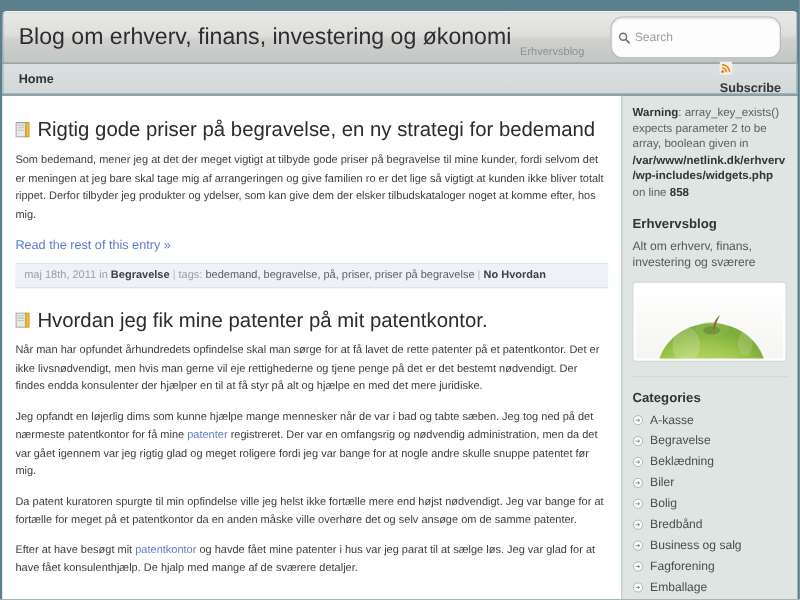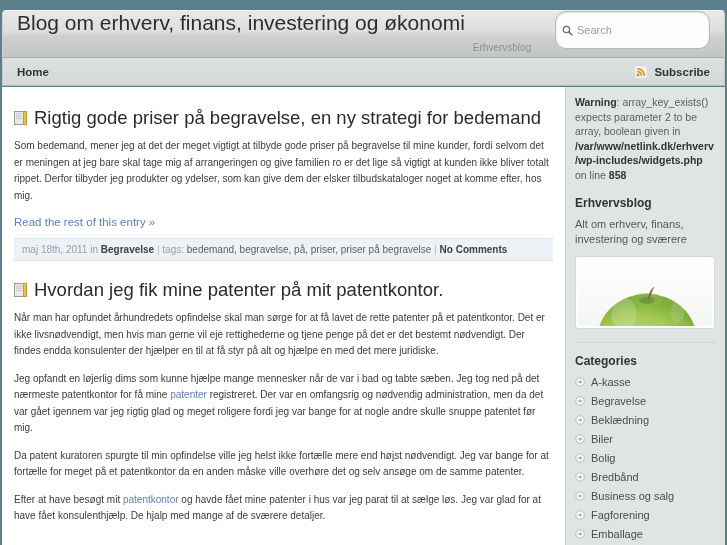--- a/index.html
+++ b/index.html
@@ -32,20 +32,21 @@
     left: 2px;
     right: 2px;
     height: 48px;
     background: linear-gradient(to bottom, #e8e9e7 0%, #dedfdd 45%, #cfd1ce 55%, #c3c5c2 100%);
     border-top: 1px solid #f2f3f1;
     border-left: 1px solid #d2d4d1;
     border-right: 1px solid #d2d4d1;
     border-bottom: 1px solid #a9aca8;
     border-radius: 4px 4px 0 0;
     display: flex;
+    align-items: center;
     padding: 0 14px;
   }
 
   .site-title {
     font-size: 21px;
     font-weight: normal;
     color: #2d2d2d;
     letter-spacing: 0px;
     white-space: nowrap;
   }
@@ -116,20 +117,21 @@
     text-decoration: none;
     cursor: pointer;
   }
 
   .subscribe-wrap {
     margin-left: auto;
     display: flex;
     align-items: flex-start;
     gap: 7px;
     cursor: pointer;
+    flex-direction: column;
   }
 
   .rss-icon { width: 12px; height: 12px; display:block; }
 
   .subscribe-label {
     font-size: 11.5px;
     font-weight: bold;
     color: #2f3436;
   }
 
@@ -342,21 +344,21 @@
           <a class="more-link">Read the rest of this entry »</a>
         </div>
         <div class="post-meta">
           <span>maj 18th, 2011</span>
           <span>in</span>
           <span class="m-cat">Begravelse</span>
           <span class="m-sep">|</span>
           <span>tags:</span>
           <span class="m-tag">bedemand, begravelse, på, priser, priser på begravelse</span>
           <span class="m-sep">|</span>
-          <span class="m-strong">No Comments</span>
+          <span class="m-strong">No Hvordan</span>
         </div>
       </div>
 
       <div class="post">
         <h2 class="post-title">
           <svg class="post-icon" viewBox="0 0 13 14">
             <rect x="0.5" y="0.5" width="9" height="13" fill="#e9e9e7" stroke="#9a9a96"></rect>
             <rect x="9.5" y="0.5" width="3" height="13" fill="#f2bf3f" stroke="#c79a28"></rect>
             <line x1="2" y1="3" x2="8" y2="3" stroke="#c2c2be"></line>
             <line x1="2" y1="5.2" x2="8" y2="5.2" stroke="#c2c2be"></line>

